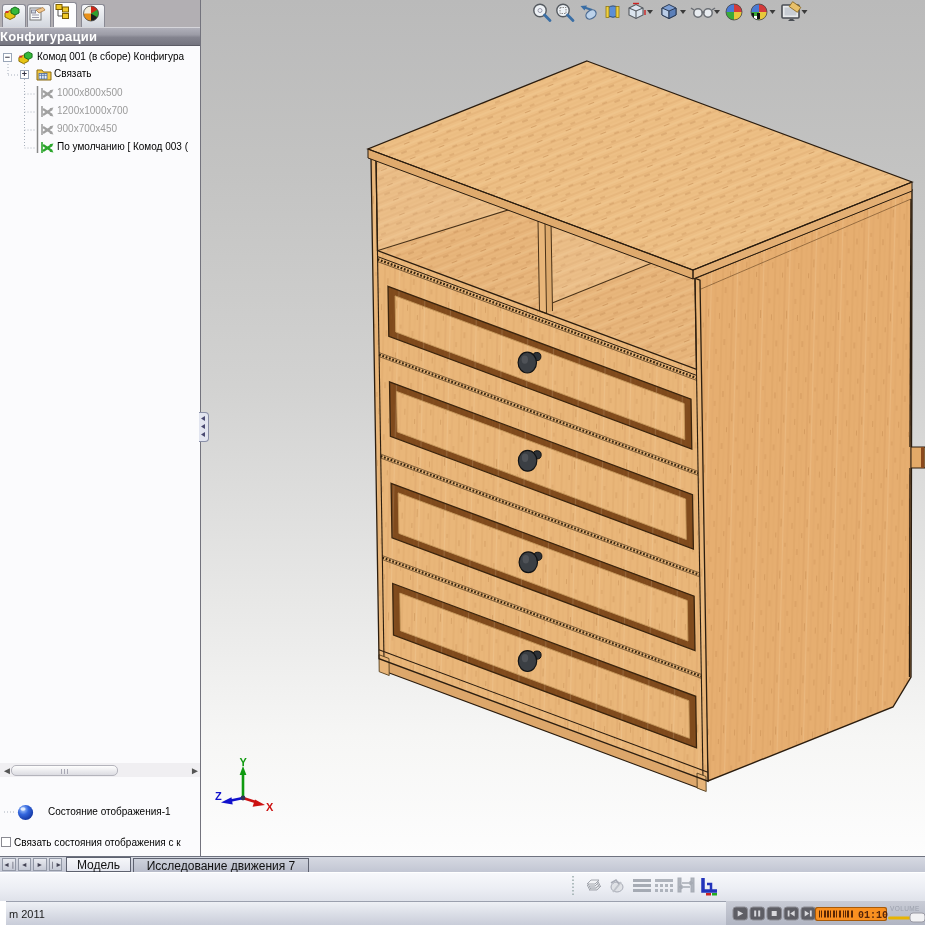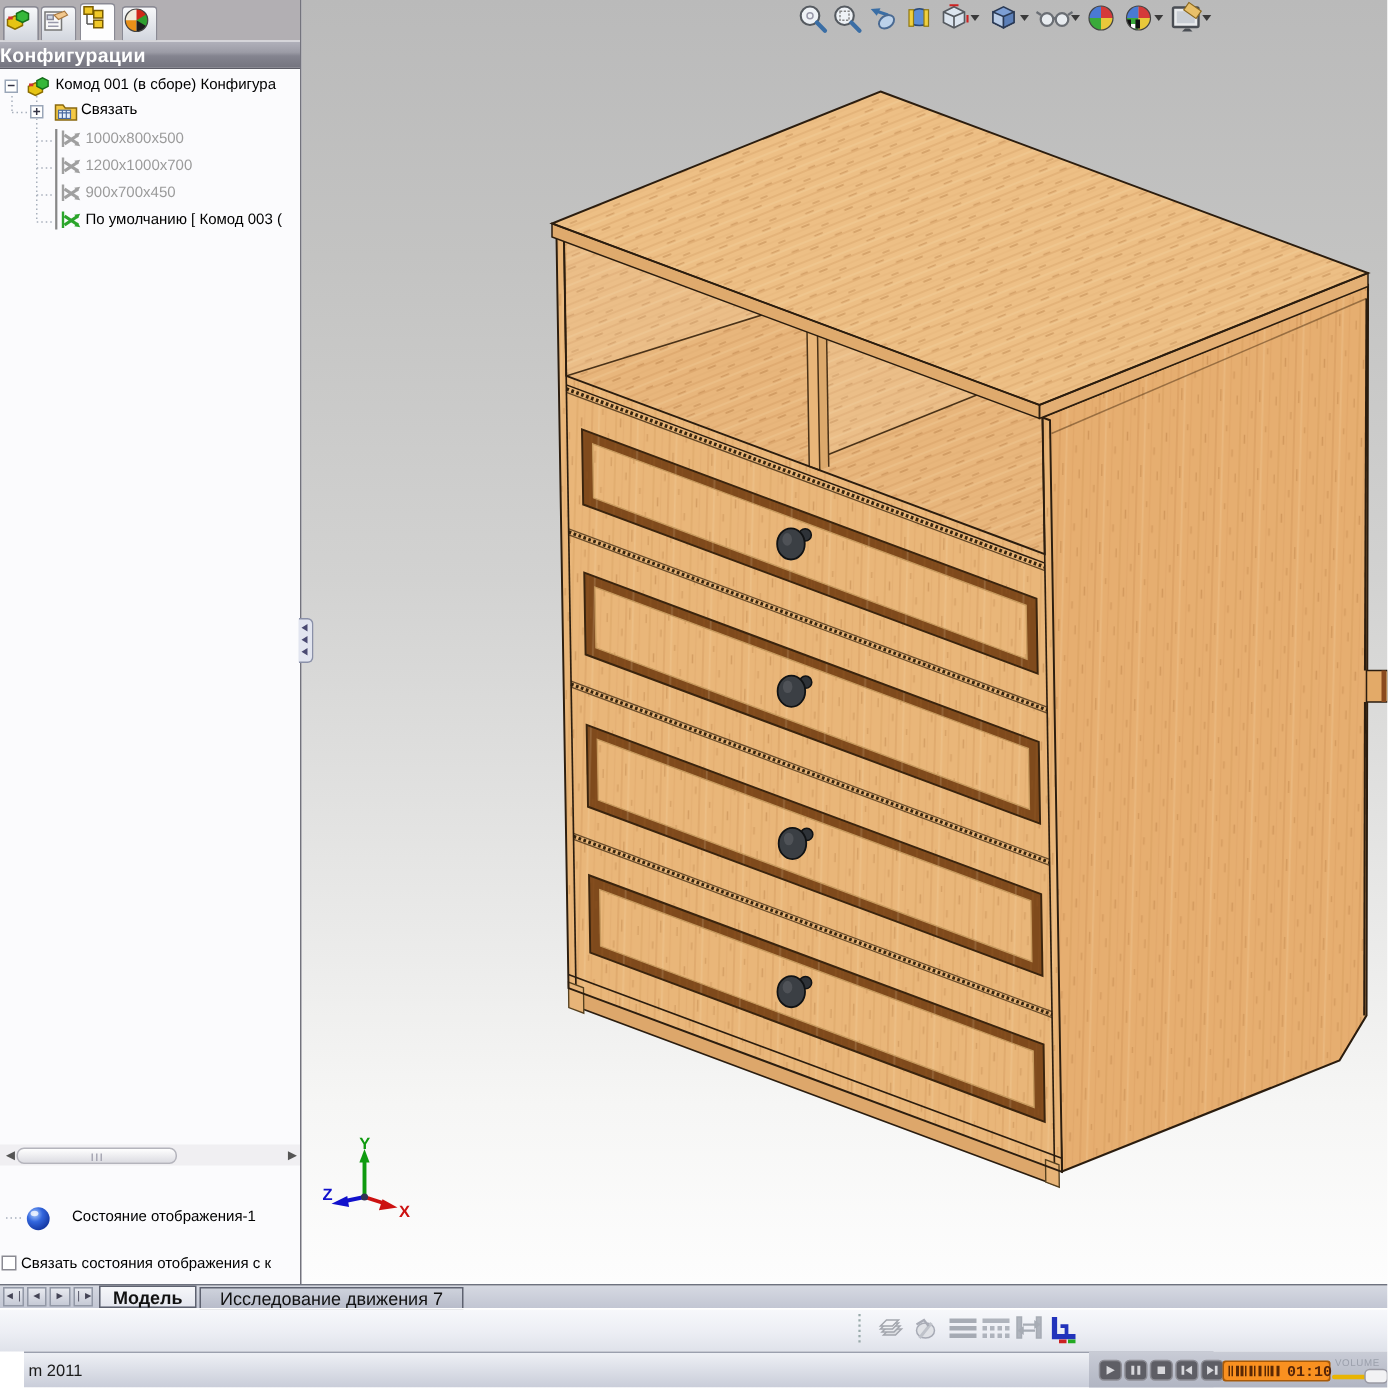--- a/index.html
+++ b/index.html
@@ -13,21 +13,21 @@
 .trow{position:absolute;font-size:10px;white-space:nowrap;color:#000}
 .ebox{position:absolute;width:9px;height:9px;border:1px solid #9aa6b8;background:#fff;font-size:9px;line-height:7px;text-align:center;color:#334;font-weight:bold}
 #hscroll{left:0;top:763px;width:200px;height:14px;background:#f0eff2}
 #thumb{left:11px;top:764.5px;width:107px;height:11px;background:linear-gradient(#fefefe,#dcdce2);border:1px solid #b4b4bc;border-radius:5px}
 .grip{width:1px;height:5px;background:#a8a8b4;position:absolute;top:3px}
 .sarr{position:absolute;font-size:10px;color:#555;top:765px;font-weight:bold}
 #tabbar{left:0;top:856px;width:925px;height:16px;background:linear-gradient(#d6d9e2,#c2c6d3);border-top:1px solid #6e727f}
 .navb{position:absolute;top:1.5px;width:13.5px;height:13px;background:linear-gradient(#e8eaf0,#c6cad6);border:1px solid #9298a6;font-size:7px;color:#445;text-align:center;line-height:12px}
 .mtab2{position:absolute;top:0.5px;height:15px;font-size:12px;text-align:center;border:1px solid #5e6270;background:linear-gradient(#ced2dc,#b8bcca);color:#111}
 #toolband{left:0;top:872px;width:925px;height:29px;background:linear-gradient(#f7f8fb 0%,#eceef4 55%,#dfe2ea 100%);border-top:1px solid #fff}
-#statusbar{left:16px;top:901px;width:793px;height:24px;background:linear-gradient(#eef0f5 0%,#dfe2ea 40%,#c9cdd9 100%);border-top:1px solid #9ba0ae;font-size:11px;color:#1a1a1a}
+#statusbar{left:6px;top:901px;width:793px;height:24px;background:linear-gradient(#eef0f5 0%,#dfe2ea 40%,#c9cdd9 100%);border-top:1px solid #9ba0ae;font-size:11px;color:#1a1a1a}
 #player{left:726px;top:901px;width:199px;height:37px;background:linear-gradient(#c9ccd6,#a4a9b8)}
 </style></head><body>
 <div id="root">
 
 <div id="viewport" class="abs"><svg width="724" height="856" viewBox="201 0 724 856">
         <defs>
 <pattern id="pv" width="26" height="52" patternUnits="userSpaceOnUse" patternTransform="rotate(1.5)">
  <rect width="26" height="52" fill="none"></rect>
  <line x1="2" y1="0" x2="2" y2="52" stroke="rgba(176,112,52,0.16)" stroke-width="1"></line>
  <line x1="7" y1="0" x2="7" y2="52" stroke="rgba(176,112,52,0.09)" stroke-width="0.8"></line>
@@ -374,21 +374,21 @@
           <polygon points="6,3 6,8 2,5.5"></polygon>
           <polygon points="6,11 6,16 2,13.5"></polygon>
           <polygon points="6,19 6,24 2,21.5"></polygon>
         </g>
       </svg></div>
 <div id="tabbar" class="abs"></div>
 <div class="navb abs" style="left:2.0px;top:857.5px">◄❘</div>
 <div class="navb abs" style="left:17.5px;top:857.5px">◄</div>
 <div class="navb abs" style="left:33.0px;top:857.5px">►</div>
 <div class="navb abs" style="left:48.5px;top:857.5px">❘►</div>
-<div class="mtab2 abs" style="left:66px;width:65px;background:linear-gradient(#f6f7fa,#e4e6ee);top:856.5px;font-weight:bold">Модель</div>
+<div class="mtab2 abs" style="left:66px;width:65px;background:linear-gradient(#f6f7fa,#e4e6ee);top:856.5px;font-weight:normal">Модель</div>
 <div class="mtab2 abs" style="left:133px;width:176px;top:857.5px">Исследование движения 7</div>
 <div id="toolband" class="abs"></div>
 <svg class="abs" style="left:565px;top:872px" width="165" height="29" viewBox="0 0 165 29">
 <line x1="8" y1="4" x2="8" y2="25" stroke="#9aa" stroke-width="1.5" stroke-dasharray="1.5,2"></line>
 <g opacity="0.75">
 <g transform="translate(22,6)">
           <polygon points="2,12 10,12 14,8 6,8" fill="#d8dade" stroke="#8a8e96"></polygon>
           <polygon points="1,10 9,10 13,6 5,6" fill="#e4e6ea" stroke="#8a8e96"></polygon>
           <polygon points="0,8 8,8 12,4 4,4" fill="#eef0f2" stroke="#8a8e96"></polygon>
           <polygon points="0,6 8,6 12,2 4,2" fill="#f4f5f7" stroke="#8a8e96"></polygon>

